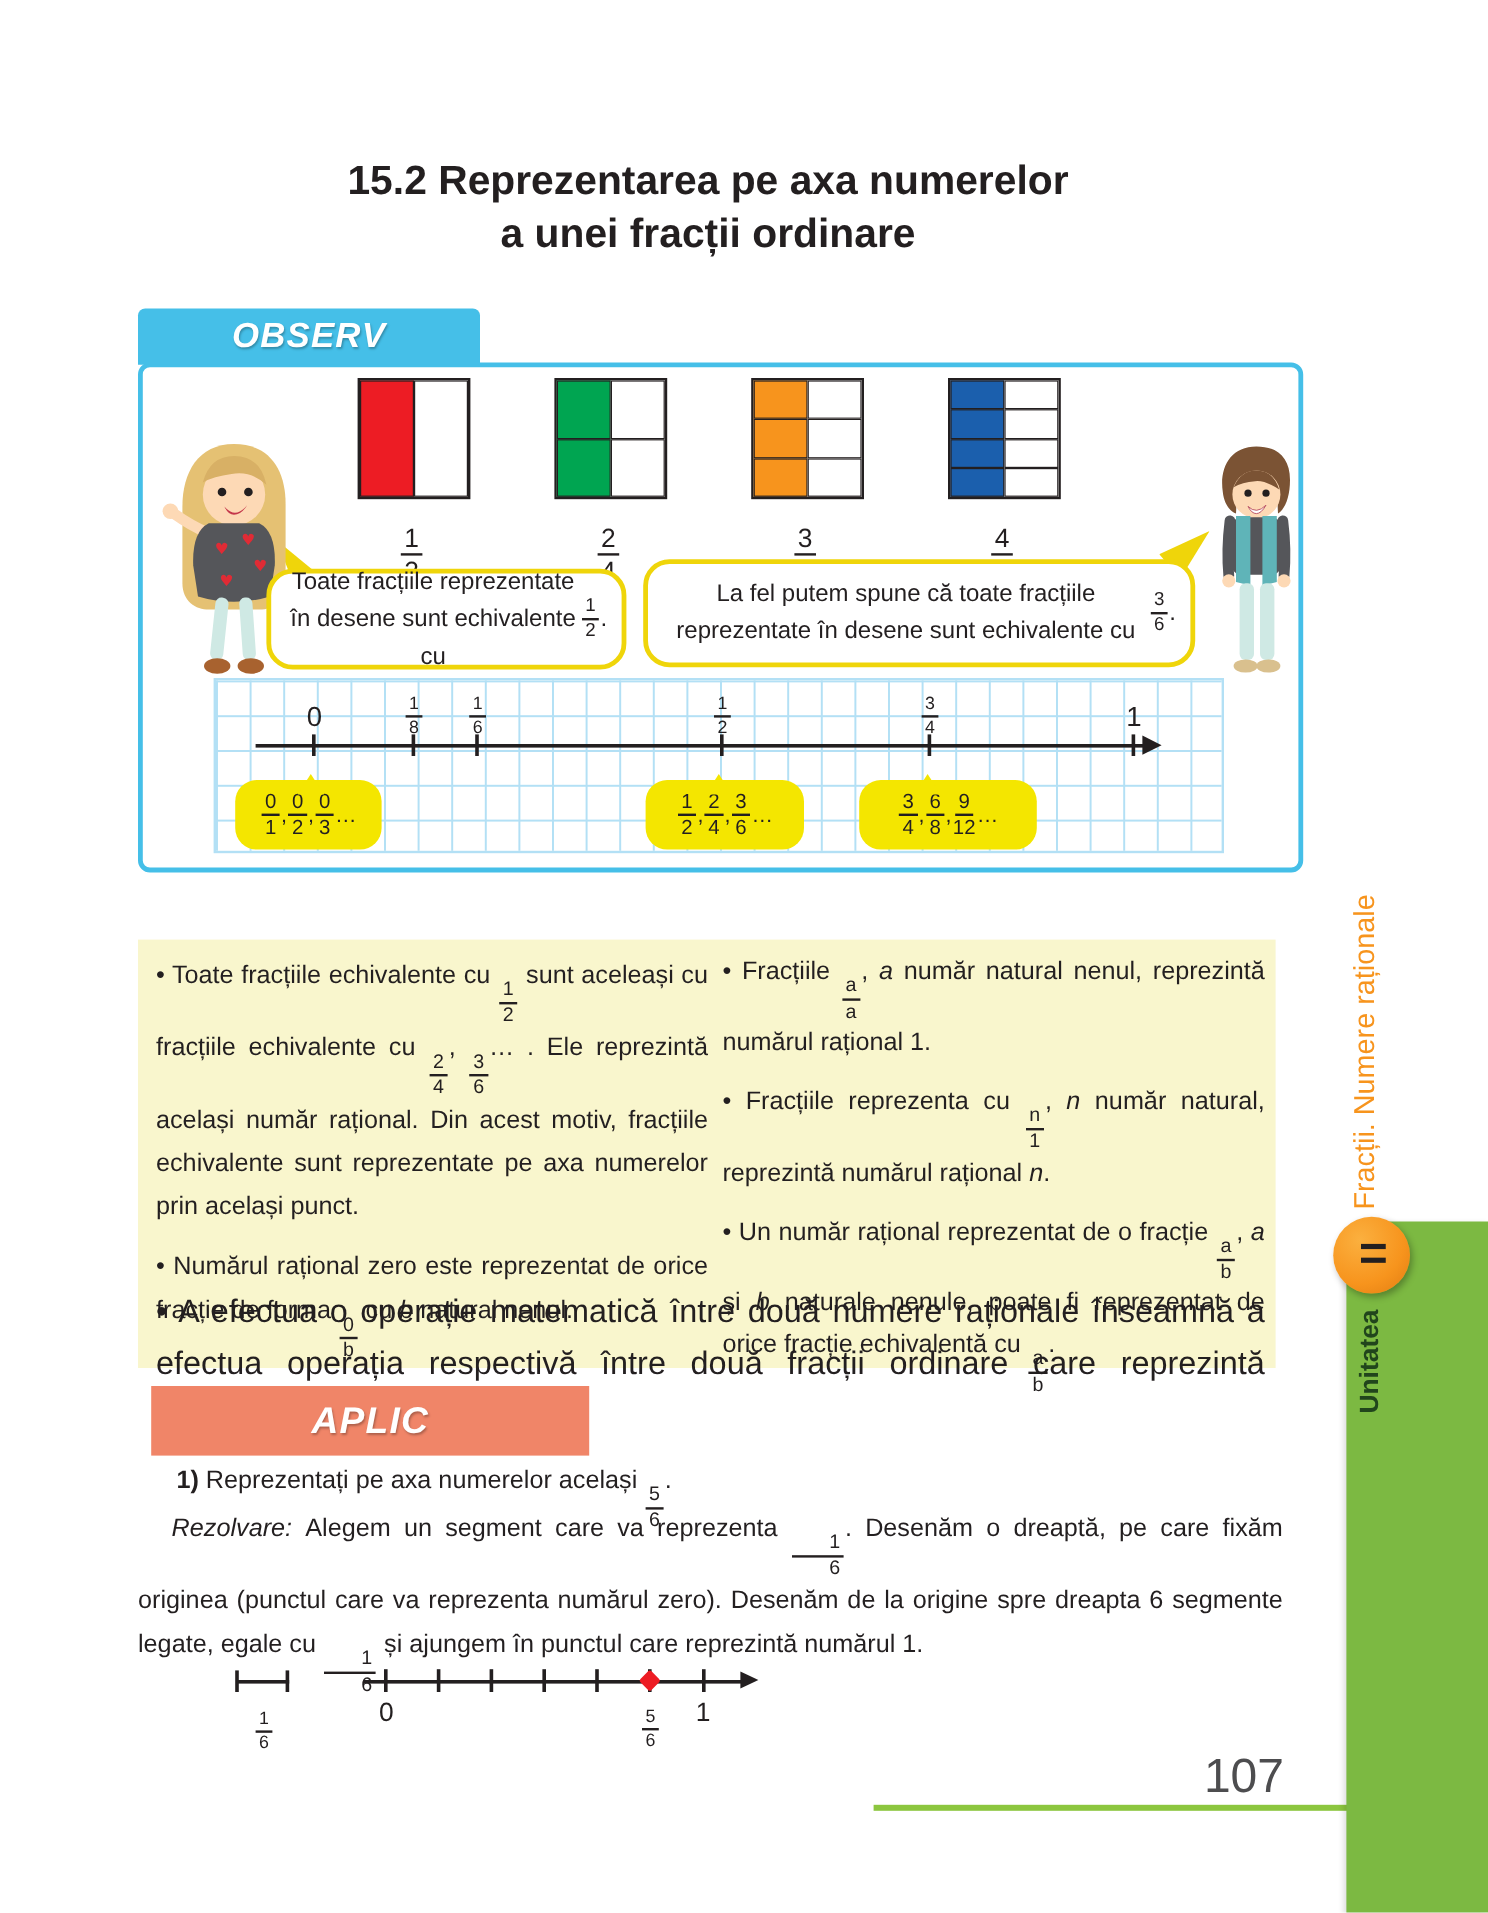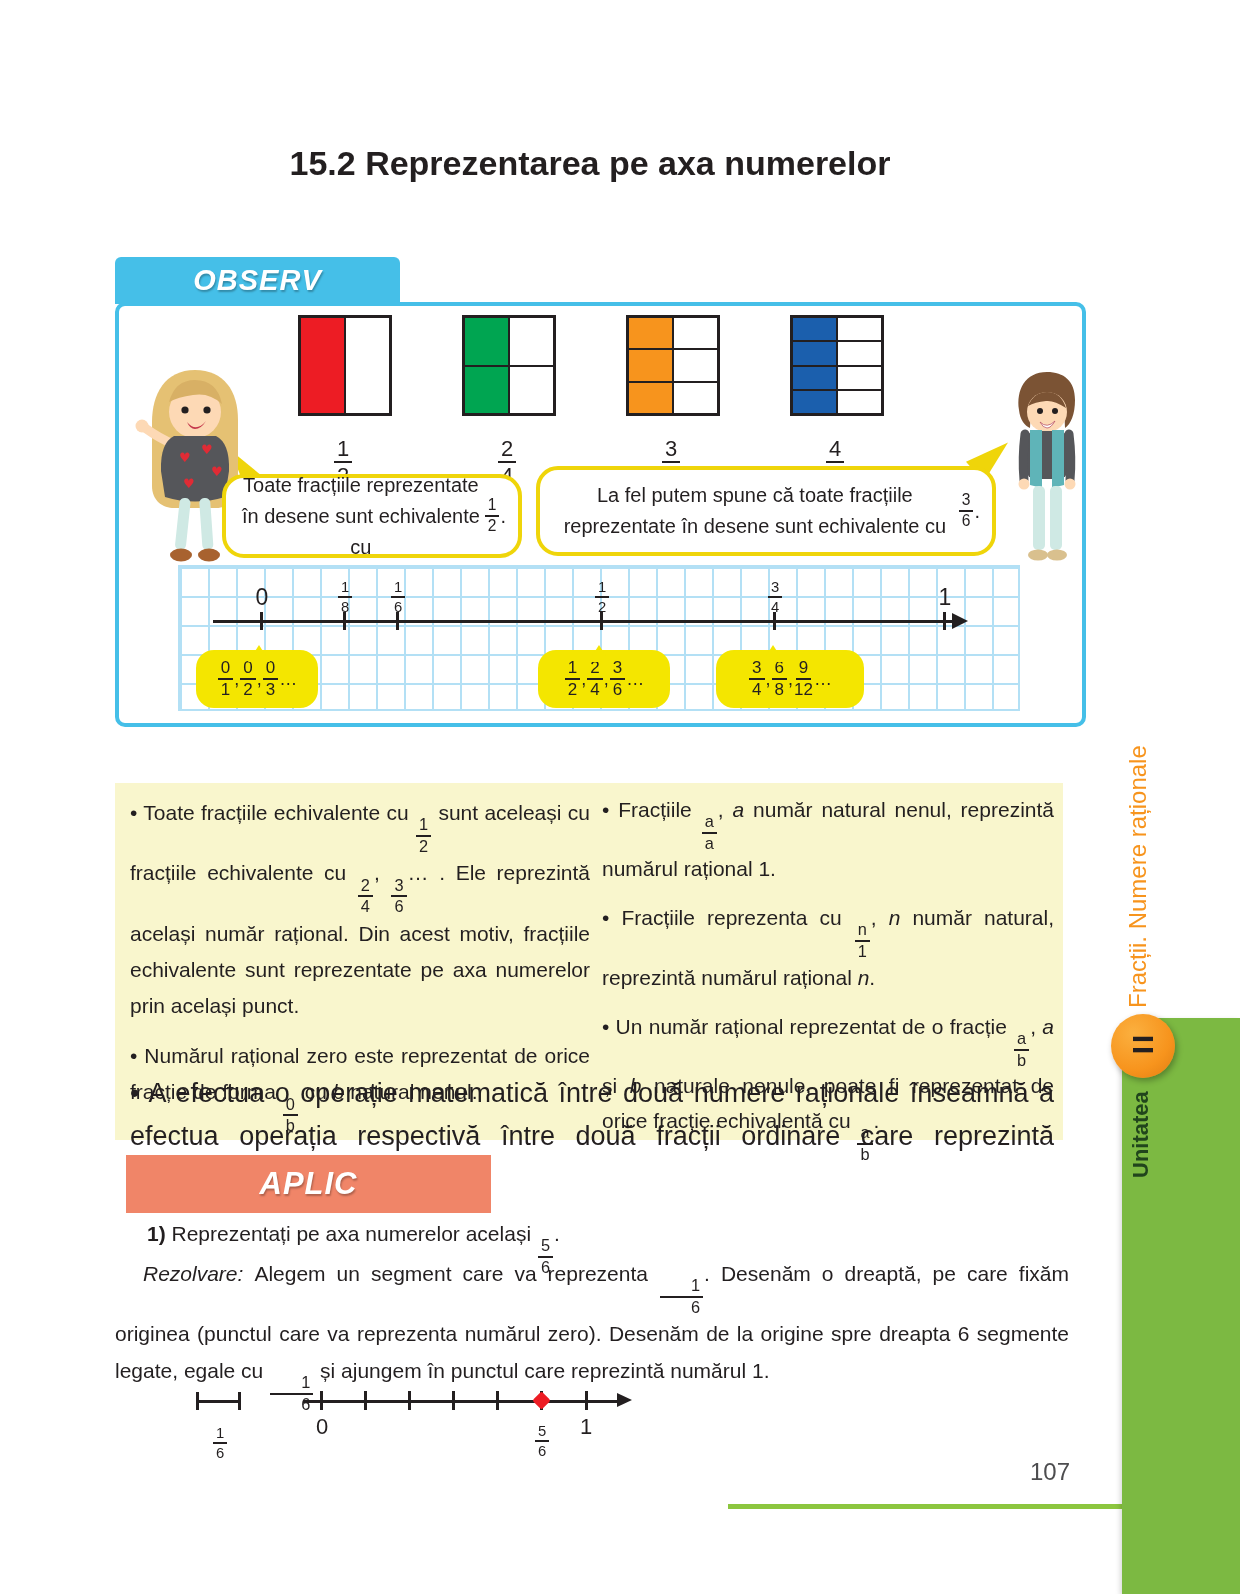--- a/index.html
+++ b/index.html
@@ -1,21 +1,21 @@
 <!DOCTYPE html>
 <html lang="ro"><head>
 <meta charset="utf-8">
 <style>
   html,body{margin:0;padding:0;background:#ffffff;}
   body{font-family:"Liberation Sans","DejaVu Sans",sans-serif;color:#231f20;}
   #page{position:relative;width:1240px;height:1594px;background:#fff;overflow:hidden;}
   .abs{position:absolute;}
 
   
-  .title{left:60px;top:130px;width:1060px;text-align:center;font-size:34px;font-weight:bold;line-height:1.28;color:#231f20;margin-top:12px;}
+  .title{left:60px;top:130px;width:1060px;text-align:center;font-size:34px;font-weight:bold;line-height:1.28;color:#231f20;}
 
   
   .tab{display:flex;align-items:center;justify-content:center;color:#fff;font-weight:bold;font-style:italic;
        font-size:29px;letter-spacing:1px;text-shadow:1px 2px 2px rgba(0,0,0,.28);}
   .tab-observ{left:115px;top:257px;width:285px;height:47px;background:#45bfe8;border-radius:6px 6px 0 0;z-index:3;font-style:italic;}
   .tab-inteleg{left:115px;top:733px;width:285px;height:50px;background:#cb90c1;}
   .tab-aplic{left:115px;top:1155px;width:365px;height:58px;background:#f08568;font-size:31px;margin-left:11px;}
 
   
   .observ-box{left:115px;top:302px;width:971px;height:425px;border:4px solid #45bfe8;border-radius:10px;box-sizing:border-box;background:#fff;z-index:1;}
@@ -62,21 +62,21 @@
   .p-justify{text-align:justify;text-indent:28px;}
 
   
   .dline{background:#231f20;height:3px;z-index:2;}
   .dtick{width:3px;background:#231f20;z-index:2;}
   .diamond{width:13px;height:13px;background:#ed1c24;transform:rotate(45deg);border-radius:2px;z-index:3;}
   .dlabel{text-align:center;font-size:22px;z-index:2;}
   .dfraclabel{text-align:center;font-size:19px;z-index:2;}
 
   
-  .page-num{left:960px;top:1458px;width:110px;text-align:right;font-size:24px;color:#4d4d4f;}
+  .page-num{left:960px;top:1458px;width:110px;text-align:right;font-size:40px;color:#4d4d4f;}
   .footer-line{left:728px;top:1504px;width:487px;height:5px;background:#8cc63f;}
 
   
   .vtext{writing-mode:vertical-rl;transform:rotate(180deg);white-space:nowrap;}
   .side-strip{left:1124px;top:702px;width:40px;height:306px;font-size:24px;color:#f7941d;z-index:2;}
   .side-panel{left:1122px;top:1018px;width:118px;height:576px;background:#7cb942;border-top-left-radius:26px;
               box-shadow:-2px 2px 5px rgba(0,0,0,.15);z-index:1;}
   .unit-badge{left:1111px;top:1014px;width:64px;height:64px;border-radius:50%;
               background:radial-gradient(circle at 35% 30%,#fbb03f,#f7941d 60%,#e07c12);
               box-shadow:2px 3px 6px rgba(0,0,0,.3);display:flex;align-items:center;justify-content:center;z-index:3;}
@@ -85,20 +85,21 @@
 
   svg text{font-family:"DejaVu Sans","Liberation Sans",sans-serif;}
 </style>
 <style>.tail0::before{left:52px;}.tail1::before{left:50px;}.tail2::before{left:46px;}</style></head>
 <body>
 
 <div id="page">
 
   <div class="abs title">
     <div>15.2 Reprezentarea pe axa numerelor</div>
+    <div>a unei fracții ordinare</div>
   </div>
 
   <div class="abs observ-box"></div>
   <div class="abs tab tab-observ">OBSERV</div>
 
   <div class="abs fsq" style="left: 298px; top: 315px; grid-template-rows: repeat(1, 1fr);">
       <div class="sq-cell" style="background: rgb(237, 28, 36);"></div>
       <div class="sq-cell"></div>
     </div>
   <div class="abs fsq" style="left: 462px; top: 315px; grid-template-rows: repeat(2, 1fr);">

